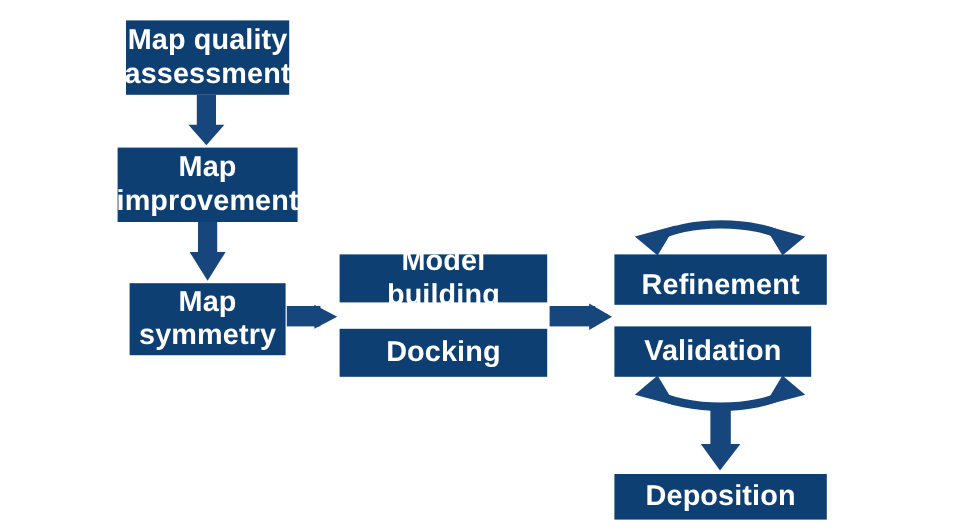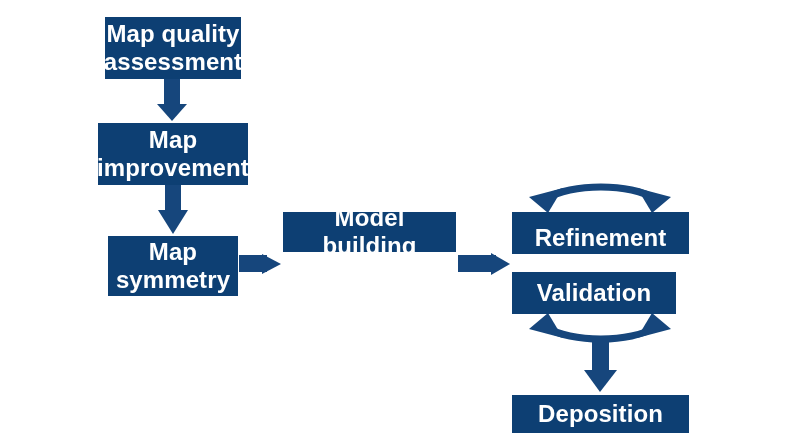--- a/index.html
+++ b/index.html
@@ -102,20 +102,23 @@
 
   <div class="node" style="left:108px; top:236px; width:130px; height:60px;">
     <span>Map
 symmetry</span>
   </div>
 
   <div class="node small" style="left:283px; top:212px; width:173px; height:40px;">
     <span>Model building</span>
   </div>
 
+  <div class="node small" style="left:283px; top:274px; width:173px; height:40px;">
+    <span>Docking</span>
+  </div>
 
   <div class="node small" style="left:512px; top:212px; width:177px; height:42px;align-items:flex-end;">
     <span>Refinement</span>
   </div>
 
   <div class="node small" style="left:512px; top:272px; width:164px; height:42px;">
     <span>Validation</span>
   </div>
 
   <div class="node small" style="left:512px; top:395px; width:177px; height:38px;">

